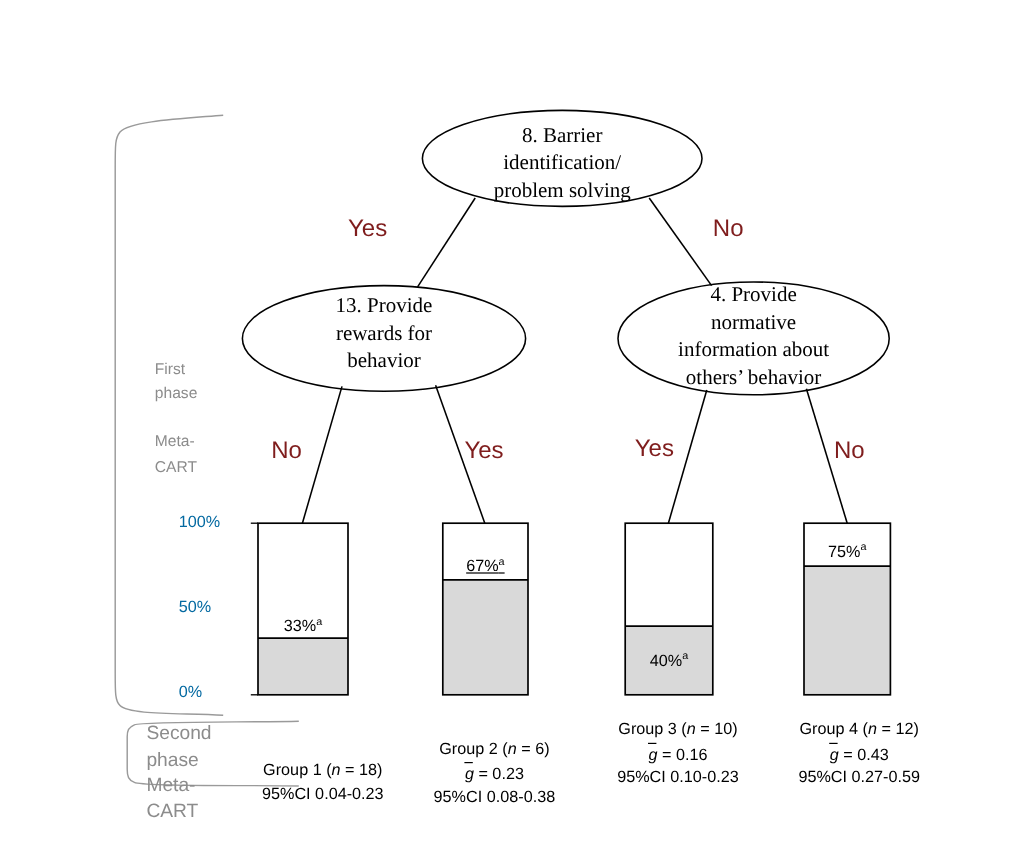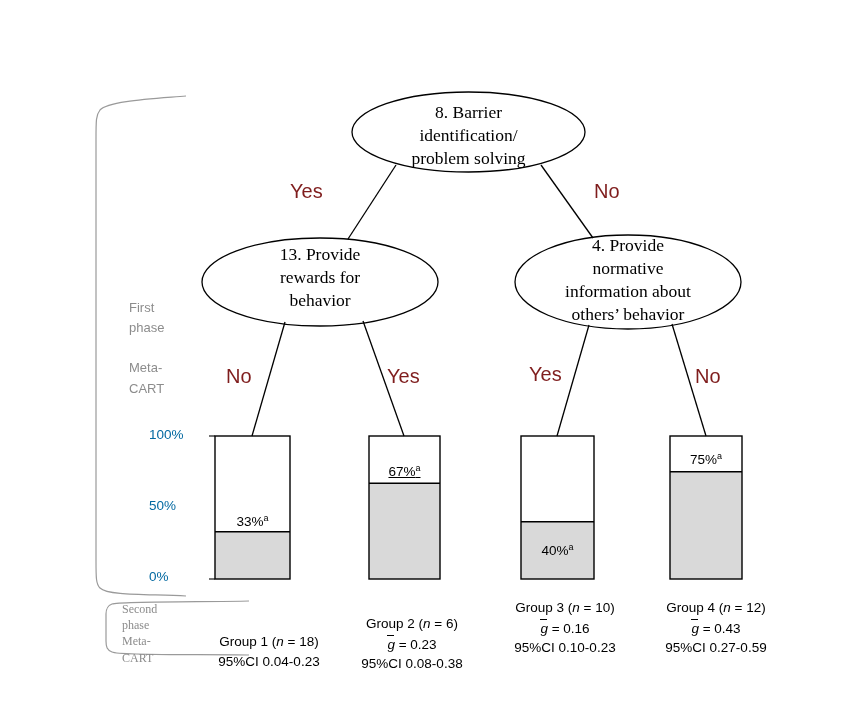--- a/index.html
+++ b/index.html
@@ -91,23 +91,22 @@
   .phase-label {
     position: absolute;
     color: #8c8c8c;
     white-space: pre-line;
   }
   #phase-first-label {
     font-size: 13px;
     line-height: 1.55;
   }
   #phase-second-label {
-    font-size: 12px;
+    font-size: 16px;
     line-height: 1.35;
-    font-family: Liberation Serif, serif;
   }
 </style>
 </head>
 <body>
 
 <div id="canvas">
 
   <svg id="vector-layer" viewBox="0 0 850 720">
 
     <path d="M 186 96

